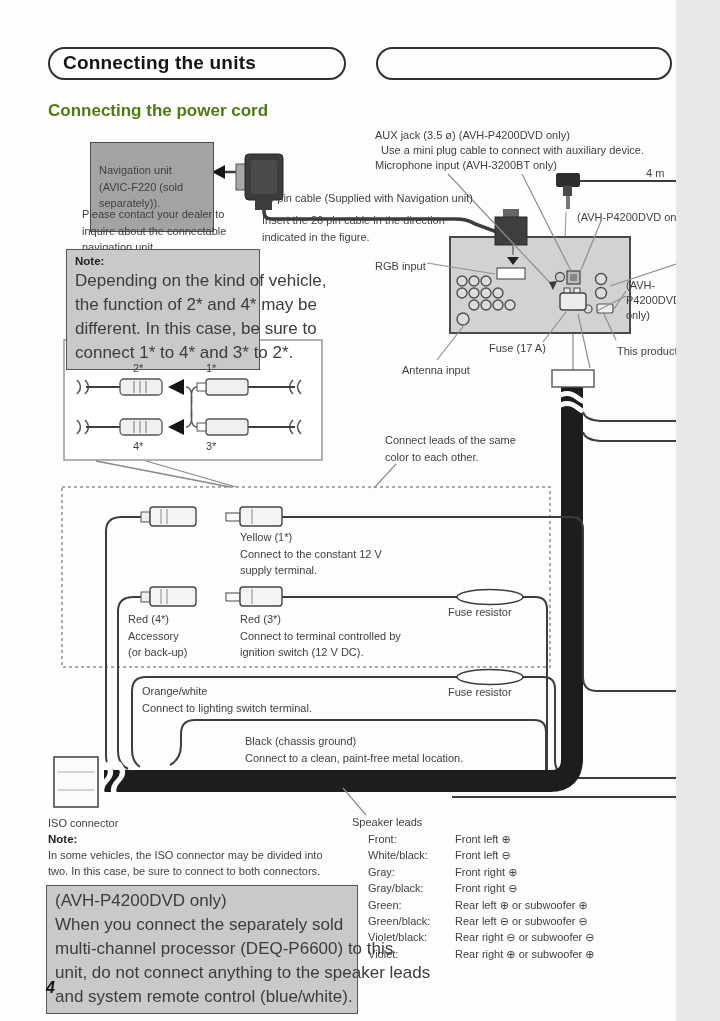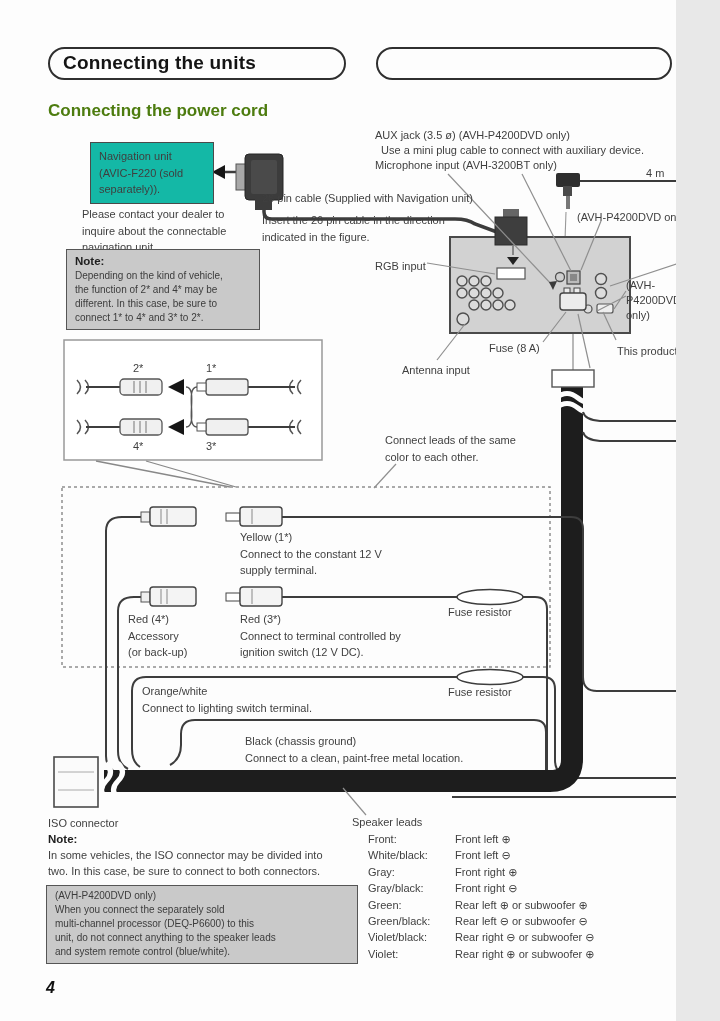--- a/index.html
+++ b/index.html
@@ -5,24 +5,24 @@
   html,body{margin:0;padding:0;background:#e8e8e8}
   .page{position:relative;width:676px;height:1021px;background:#fdfdfd;overflow:hidden;
         font-family:"Liberation Sans",sans-serif;color:#3f3f3f}
   svg.diag{position:absolute;left:0;top:0}
   .lbl{position:absolute;font-size:11px;line-height:16.5px;color:#3f3f3f;white-space:pre}
   .lh15{line-height:15px}
   .lh162{line-height:16.2px}
   .hdr-box{position:absolute;border:2px solid #2f2f2f;border-radius:17px;height:33px;background:#fdfdfd;box-sizing:border-box}
   .hdr-title{position:absolute;font-size:19px;font-weight:700;color:#141414;letter-spacing:.2px}
   .sec-title{position:absolute;font-size:17px;font-weight:700;color:#4d7c0f}
-  .wbox{position:absolute;border:1.5px solid #4a4a4a;background:#14b8a6;box-sizing:border-box;padding:5px 8px}
+  .wbox{position:absolute;border:1.5px solid #4a4a4a;background:#a3a3a3;box-sizing:border-box;padding:19px 8px}
   .gbox{position:absolute;border:1.5px solid #555;background:#c9c9c9;box-sizing:border-box;padding:3px 8px 4px}
   .nt{font-size:11.5px;font-weight:700;color:#1e1e1e;line-height:16.2px}
-  .ntb{font-size:10px;line-height:14px;white-space:pre;color:#3c3c3c}
+  .ntb{font-size:17px;line-height:24px;white-space:pre;color:#3c3c3c}
   .sp-rows{position:absolute;left:368px;top:831px}
   .sp-row{display:grid;grid-template-columns:87px auto;font-size:11px;line-height:16.4px;color:#3f3f3f}
   .pageno{position:absolute;font-size:16px;font-weight:700;font-style:italic;color:#111}
 </style>
 </head>
 <body>
 
 <div class="page">
 
   <svg class="diag" width="720" height="1021" viewBox="0 0 720 1021">
@@ -201,21 +201,21 @@
 indicated in the figure.</div>
   <div class="lbl lh15" style="left:375px;top:128px">AUX jack (3.5 ø) (AVH-P4200DVD only)
   Use a mini plug cable to connect with auxiliary device.
 Microphone input (AVH-3200BT only)</div>
   <div class="lbl" style="left:646px;top:165px">4 m</div>
   <div class="lbl" style="left:577px;top:209px">(AVH-P4200DVD only)</div>
   <div class="lbl lh15" style="left:626px;top:278px">(AVH-
 P4200DVD
 only)</div>
   <div class="lbl" style="left:375px;top:258px">RGB input</div>
-  <div class="lbl" style="left:489px;top:340px">Fuse (8 A)</div>
+  <div class="lbl" style="left:489px;top:340px">Fuse (17 A)</div>
   <div class="lbl" style="left:617px;top:343px">This product</div>
   <div class="lbl" style="left:402px;top:362px">Antenna input</div>
 
   <div class="gbox" style="left:66px;top:249px;width:194px">
     <div class="nt">Note:</div>
     <div class="ntb">Depending on the kind of vehicle,
 the function of 2* and 4* may be
 different. In this case, be sure to
 connect 1* to 4* and 3* to 2*.</div>
   </div>

